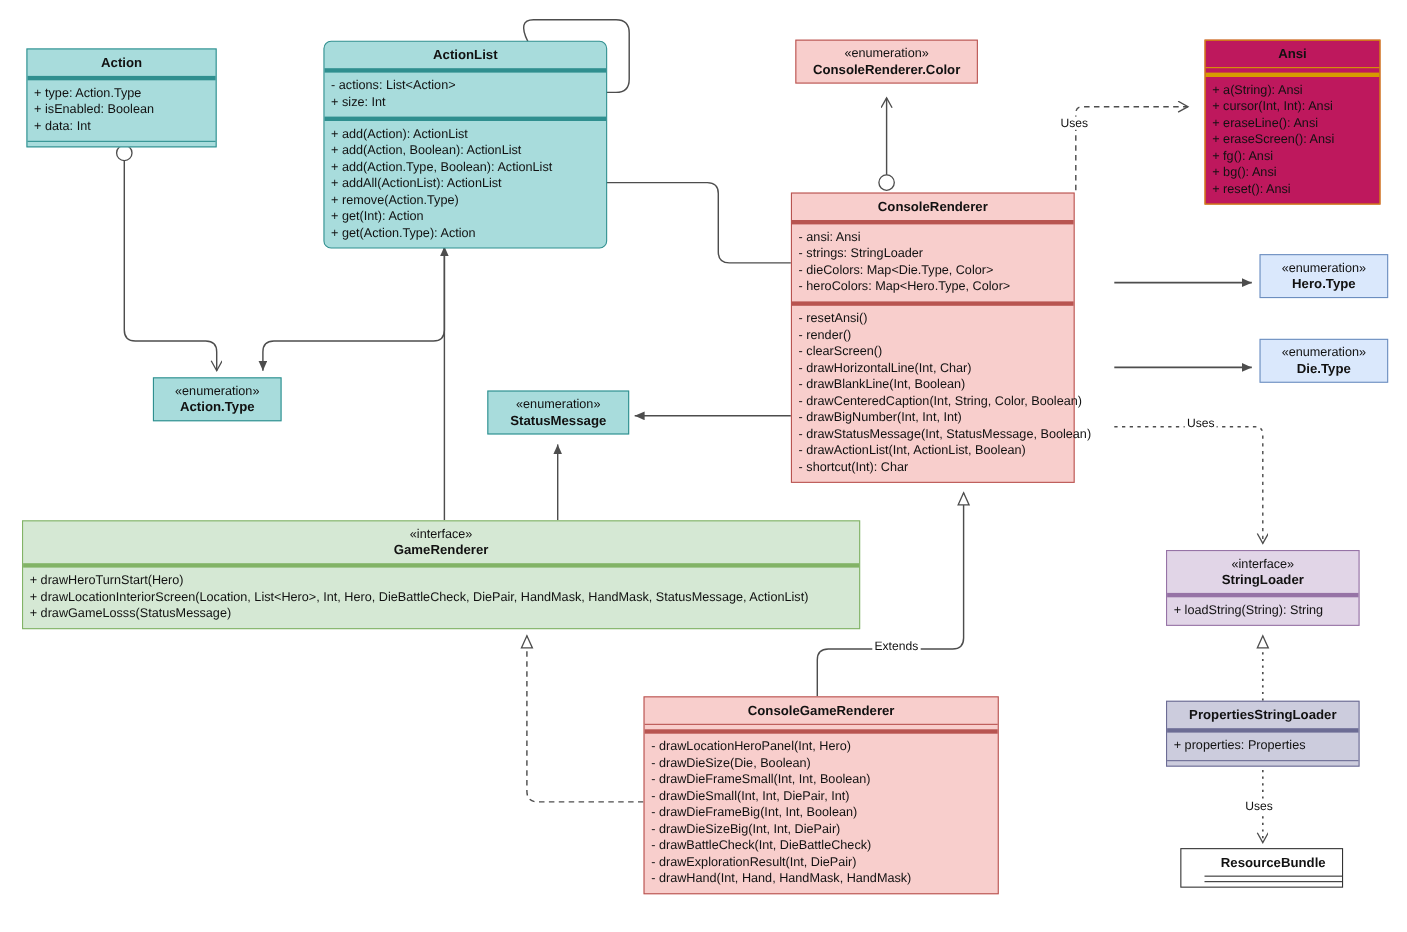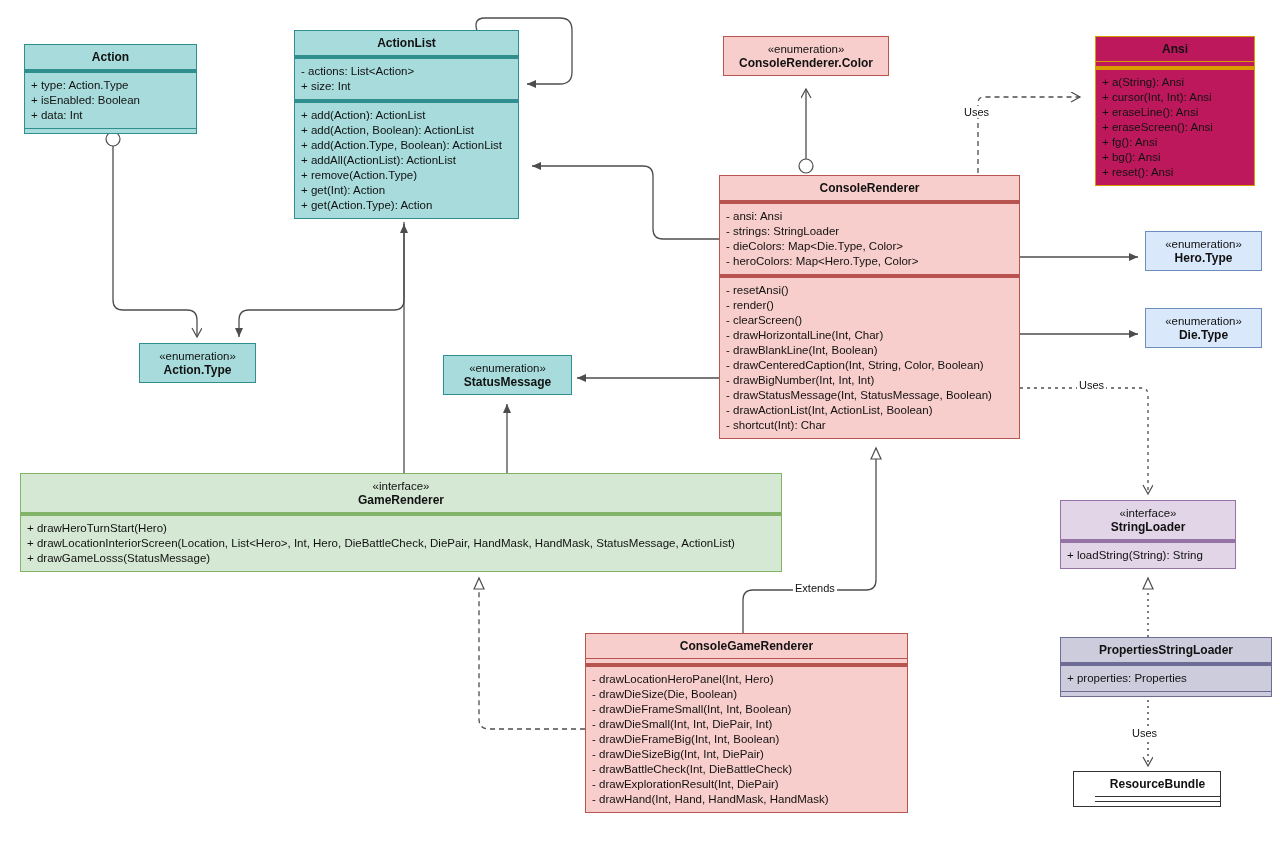--- a/index.html
+++ b/index.html
@@ -153,21 +153,21 @@
   <div class="node cyan" style="left:24px; top:44px; width:173px;">
     <div class="title">Action</div>
     <div class="compartment">
       <div>+ type: Action.Type</div>
       <div>+ isEnabled: Boolean</div>
       <div>+ data: Int</div>
     </div>
     <div class="strip"></div>
   </div>
 
-  <div class="node cyan" style="left:294px; top:30px; width:225px;">
+  <div class="node cyan" style="left:294px; top:37px; width:258px;border-radius:7px;">
     <div class="title">ActionList</div>
     <div class="compartment">
       <div>- actions: List&lt;Action&gt;</div>
       <div>+ size: Int</div>
     </div>
     <div class="compartment">
       <div>+ add(Action): ActionList</div>
       <div>+ add(Action, Boolean): ActionList</div>
       <div>+ add(Action.Type, Boolean): ActionList</div>
       <div>+ addAll(ActionList): ActionList</div>
@@ -191,21 +191,21 @@
     </div>
   </div>
 
   <div class="node pink" style="left:723px; top:36px; width:166px;">
     <div class="title enum-title">
       <span class="stereo">«enumeration»</span>
       <span>ConsoleRenderer.Color</span>
     </div>
   </div>
 
-  <div class="node pink" style="left:719px; top:175px; width:301px;">
+  <div class="node pink" style="left:719px; top:175px; width:258px;">
     <div class="title">ConsoleRenderer</div>
     <div class="compartment">
       <div>- ansi: Ansi</div>
       <div>- strings: StringLoader</div>
       <div>- dieColors: Map&lt;Die.Type, Color&gt;</div>
       <div>- heroColors: Map&lt;Hero.Type, Color&gt;</div>
     </div>
     <div class="compartment">
       <div>- resetAnsi()</div>
       <div>- render()</div>
@@ -279,21 +279,21 @@
   <div class="node purple" style="left:1060px; top:500px; width:176px;">
     <div class="title">
       <span class="stereo">«interface»</span>
       <span>StringLoader</span>
     </div>
     <div class="compartment">
       <div>+ loadString(String): String</div>
     </div>
   </div>
 
-  <div class="node lilac" style="left:1060px; top:637px; width:212px;">
+  <div class="node lilac" style="left:1060px; top:637px; width:176px;">
     <div class="title">PropertiesStringLoader</div>
     <div class="compartment">
       <div>+ properties: Properties</div>
     </div>
     <div class="strip"></div>
   </div>
 
   <div class="node plain" style="left:1073px; top:771px; width:148px;padding-left:21px;">
     <div class="title">ResourceBundle</div>
     <div class="strip"></div>

